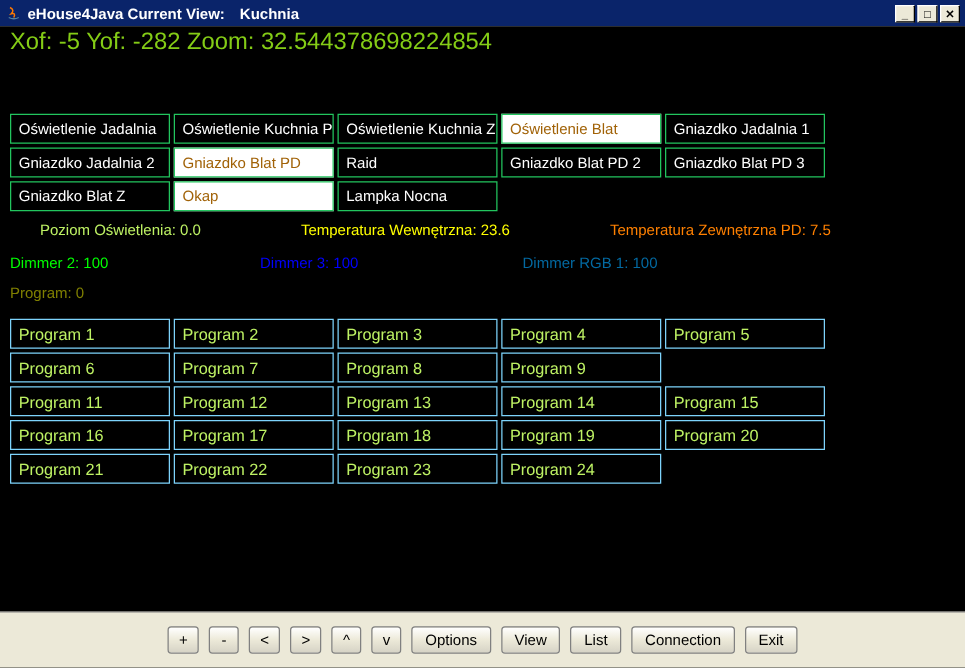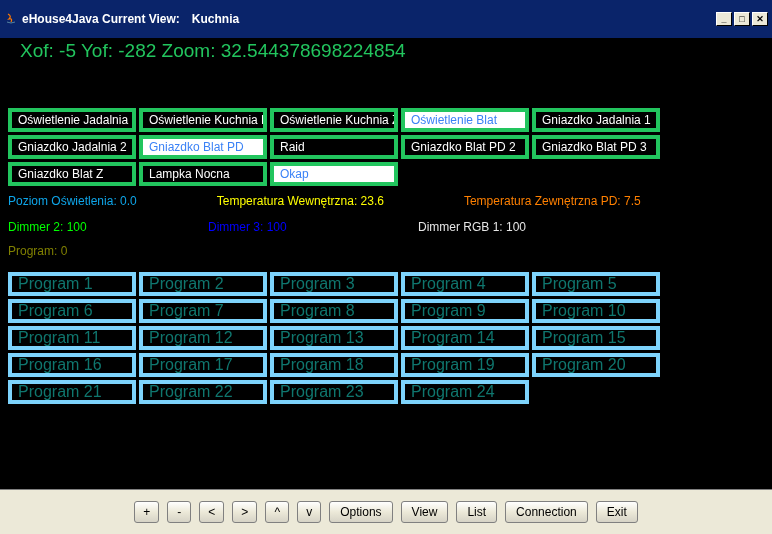--- a/index.html
+++ b/index.html
@@ -8,21 +8,21 @@
     background: #ece9d8;
     width: 772px;
     height: 534px;
     overflow: hidden;
     display: flex;
     flex-direction: column;
   }
   .titlebar {
     background: linear-gradient(180deg, #0a246a 0%, #0a246a 100%);
     color: #fff;
-    height: 38px;
+    height: 21px;
     display: flex;
     align-items: center;
     padding: 0 4px;
     font-size: 12px;
     font-weight: bold;
   }
   .titlebar .java-icon {
     width: 14px; height: 14px;
     margin-right: 4px;
     display: inline-flex; align-items: center; justify-content: center;
@@ -44,78 +44,77 @@
     cursor: pointer;
   }
   .main {
     flex: 1;
     background: #000;
     position: relative;
     padding: 0 8px;
     overflow: hidden;
   }
   .coord {
-    color: #22c55e;
+    color: #84cc16;
     font-size: 19px;
     font-family: Arial, sans-serif;
     padding: 2px 0 0 0;
-    margin-left: 12px;
   }
   .row { display: flex; gap: 3px; margin-top: 3px; }
   .dev-grid { margin-top: 46px; }
   .btn {
     color: #fff;
-    border: 4px solid #22c55e;
+    border: 1px solid #22c55e;
     background: #000;
     font-size: 12px;
     height: 24px;
     display: flex;
     align-items: center;
     padding: 0 6px;
     cursor: pointer;
     overflow: hidden;
     white-space: nowrap;
   }
   .btn.active {
     background: #fff;
-    color: #3b82f6;
+    color: #a16207;
   }
   .dev { width: 128px; }
   .status-row {
     display: flex;
     font-size: 12px;
     margin-top: 8px;
     gap: 80px;
   }
   .status-row span { white-space: nowrap; }
-  .st-cyan   { color: #0ea5e9; }
+  .st-cyan   { color: #bef264; margin-left: 24px; }
   .st-yellow { color: #ffff00; }
   .st-orange { color: #ff8000; }
   .dimmer-row {
     display: flex;
     font-size: 12px;
     margin-top: 12px;
   }
   .dimmer-row span { display: inline-block; }
   .d-red   { color: #ff0000; width: 184px; }
   .d-green { color: #00ff00; width: 200px; }
   .d-blue  { color: #0000ff; width: 210px; }
-  .d-white { color: #e5e5e5; }
+  .d-white { color: #0369a1; }
   .program-lbl {
     color: #808000;
     font-size: 12px;
     margin-top: 10px;
   }
   .prog-grid { margin-top: 14px; }
   .prog {
     width: 128px;
     height: 24px;
-    border: 4px solid #7dd3fc;
-    color: #0f766e;
-    font-size: 16px;
+    border: 1px solid #7dd3fc;
+    color: #bef264;
+    font-size: 13px;
     display: flex;
     align-items: center;
     padding: 0 6px;
     cursor: pointer;
   }
   .bottom-bar {
     background: #ece9d8;
     height: 45px;
     border-top: 1px solid #808080;
     display: flex;
@@ -175,22 +174,22 @@
       </div>
       <div class="row">
         <div class="btn dev">Gniazdko Jadalnia 2</div>
         <div class="btn dev active">Gniazdko Blat PD</div>
         <div class="btn dev">Raid</div>
         <div class="btn dev">Gniazdko Blat PD 2</div>
         <div class="btn dev">Gniazdko Blat PD 3</div>
       </div>
       <div class="row">
         <div class="btn dev">Gniazdko Blat Z</div>
+        <div class="btn dev active">Okap</div>
         <div class="btn dev">Lampka Nocna</div>
-        <div class="btn dev active">Okap</div>
       </div>
     </div>
 
   <div class="status-row">
     <span class="st-cyan">Poziom Oświetlenia: 0.0</span>
     <span class="st-yellow">Temperatura Wewnętrzna: 23.6</span>
     <span class="st-orange">Temperatura Zewnętrzna PD: 7.5</span>
   </div>
 
   <div class="dimmer-row">
@@ -207,21 +206,20 @@
         <div class="prog">Program 2</div>
         <div class="prog">Program 3</div>
         <div class="prog">Program 4</div>
         <div class="prog">Program 5</div>
       </div>
       <div class="row">
         <div class="prog">Program 6</div>
         <div class="prog">Program 7</div>
         <div class="prog">Program 8</div>
         <div class="prog">Program 9</div>
-        <div class="prog">Program 10</div>
       </div>
       <div class="row">
         <div class="prog">Program 11</div>
         <div class="prog">Program 12</div>
         <div class="prog">Program 13</div>
         <div class="prog">Program 14</div>
         <div class="prog">Program 15</div>
       </div>
       <div class="row">
         <div class="prog">Program 16</div>

